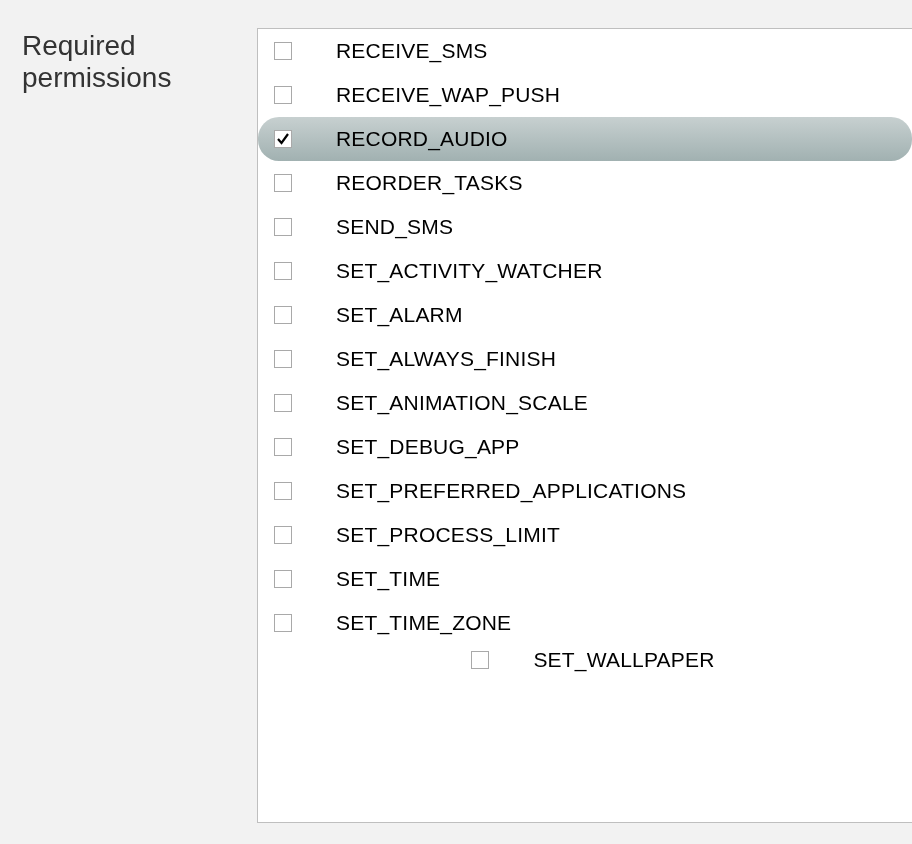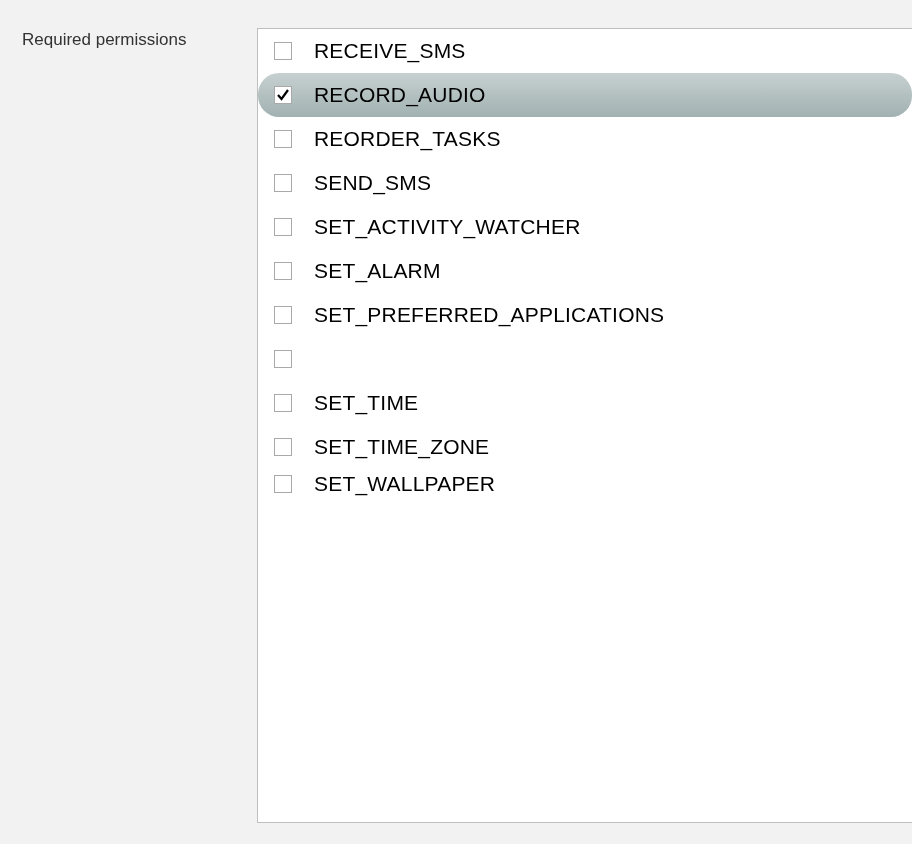--- a/index.html
+++ b/index.html
@@ -13,21 +13,21 @@
       overflow: hidden;
     }
     .container {
       display: flex;
       align-items: flex-start;
       padding-left: 22px;
       padding-top: 28px;
     }
     .left-label {
       width: 235px;
-      font-size: 17px;
+      font-size: 28px;
       color: #333;
       padding-top: 2px;
       flex-shrink: 0;
     }
     .listbox {
       flex: 1;
       background: #fff;
       border: 1px solid #bfbfbf;
       border-right: none;
       height: 795px;
@@ -53,38 +53,44 @@
       align-items: center;
       justify-content: center;
       margin-right: 22px;
       flex-shrink: 0;
     }
     .checkbox svg { display: block; }
     .item-label {
       font-size: 21px;
       color: #000;
       letter-spacing: 0.2px;
+      margin-left: 22px;
     }
     .item.cut .item-label {
       
     }
     .item.cut {
       height: 30px;
       overflow: hidden;
+      justify-content: center;
     }
   </style>
 </head>
 <body>
 
 <div class="container">
   <div class="left-label">Required permissions</div>
   <div class="listbox" id="listbox">
       <div class="item">
         <span class="checkbox"></span>
         <span class="item-label">RECEIVE_SMS</span>
+      </div>
+      <div class="item">
+        <span class="checkbox"></span>
+        <span class="item-label">RECEIVE_WAP_PUSH</span>
       </div>
       <div class="item selected">
         <span class="checkbox">
           <svg width="14" height="14" viewBox="0 0 14 14">
             <path d="M2 7 L5.5 11 L12 2" stroke="#000" stroke-width="2.2" fill="none"></path>
           </svg>
         </span>
         <span class="item-label">RECORD_AUDIO</span>
       </div>
       <div class="item">
@@ -98,24 +104,37 @@
       <div class="item">
         <span class="checkbox"></span>
         <span class="item-label">SET_ACTIVITY_WATCHER</span>
       </div>
       <div class="item">
         <span class="checkbox"></span>
         <span class="item-label">SET_ALARM</span>
       </div>
       <div class="item">
         <span class="checkbox"></span>
+        <span class="item-label">SET_ALWAYS_FINISH</span>
+      </div>
+      <div class="item">
+        <span class="checkbox"></span>
+        <span class="item-label">SET_ANIMATION_SCALE</span>
+      </div>
+      <div class="item">
+        <span class="checkbox"></span>
+        <span class="item-label">SET_DEBUG_APP</span>
+      </div>
+      <div class="item">
+        <span class="checkbox"></span>
         <span class="item-label">SET_PREFERRED_APPLICATIONS</span>
       </div>
       <div class="item">
         <span class="checkbox"></span>
+        <span class="item-label">SET_PROCESS_LIMIT</span>
       </div>
       <div class="item">
         <span class="checkbox"></span>
         <span class="item-label">SET_TIME</span>
       </div>
       <div class="item">
         <span class="checkbox"></span>
         <span class="item-label">SET_TIME_ZONE</span>
       </div>
       <div class="item cut">

